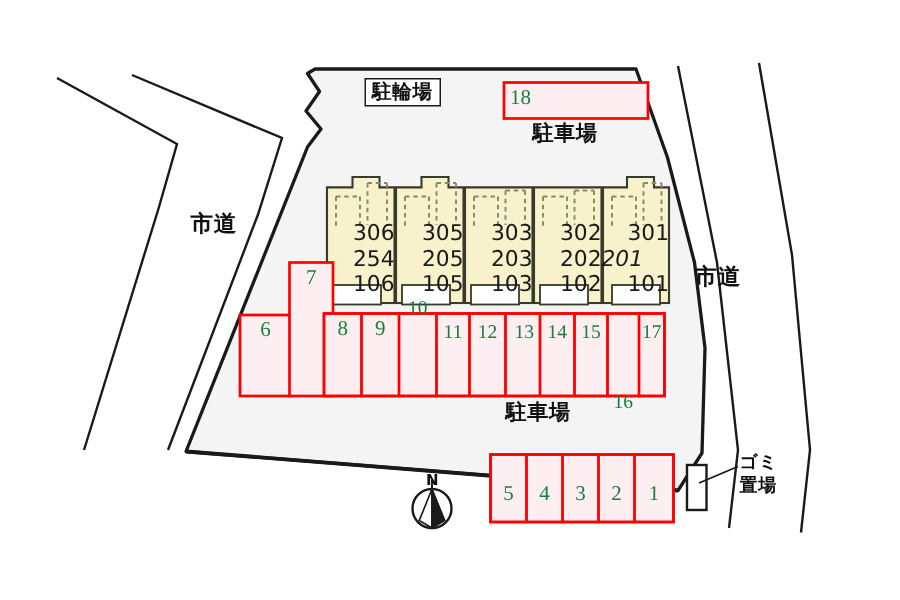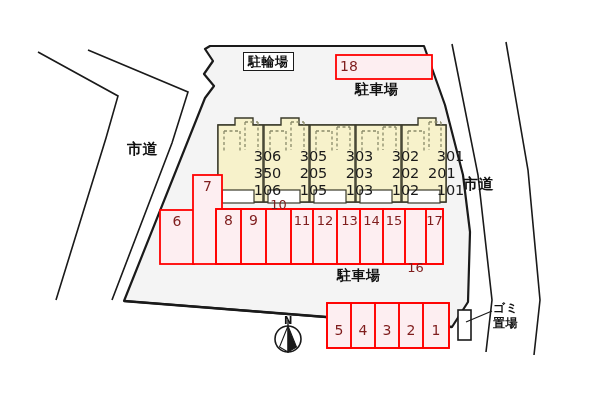--- a/index.html
+++ b/index.html
@@ -9,23 +9,23 @@
   svg{position:absolute;left:0;top:0;}
   .lbl{position:absolute;font-weight:bold;color:#111;white-space:nowrap;
        line-height:1;letter-spacing:0.5px;}
   .jp{font-family:"DejaVu Sans","Liberation Sans",sans-serif;}
   .road-lbl{font-size:15px;}
   .area-lbl{font-size:14px;}
   .bike-lbl{font-size:13px;border:1.5px solid #1a1a1a;background:#fff;
             padding:2px 4px;}
   .gomi-lbl{font-size:12px;line-height:1.0;}
   .unit-num{position:absolute;font-size:14.5px;font-weight:500;color:#1a1a1a;
-            text-align:center;line-height:1;font-family:"DejaVu Sans","Liberation Sans",sans-serif;padding-left:27px;}
-  .pnum{position:absolute;font-size:14px;font-weight:500;color:#7f1d1d;
-        text-align:center;line-height:1;}
+            text-align:right;line-height:1;font-family:"DejaVu Sans","Liberation Sans",sans-serif;}
+  .pnum{position:absolute;font-size:14px;font-weight:500;color:#15803d;
+        text-align:center;line-height:1;font-family:Liberation Serif, serif;}
   .pnum.sm{font-size:13px;}
   .compass-n{position:absolute;font-size:10px;font-weight:bold;color:#111;}
 </style>
 </head>
 <body>
 
 <div id="stage">
 
   <svg width="600" height="400">
 
@@ -133,37 +133,37 @@
 
   <div class="lbl jp area-lbl" style="left:355px;top:82px;">駐車場</div>
   <div class="lbl jp area-lbl" style="left:337px;top:268px;">駐車場</div>
 
   <div class="lbl jp gomi-lbl" style="left:493px;top:302px;">ゴミ</div>
   <div class="lbl jp gomi-lbl" style="left:493px;top:317px;">置場</div>
 
   <div class="compass-n" style="left:284px;top:315px;">N</div>
 
   <div class="unit-num" style="left:218px;top:149px;width:45px;">306</div>
-  <div class="unit-num" style="left:218px;top:166px;width:45px;">350</div>
+  <div class="unit-num" style="left:218px;top:166px;width:45px;">254</div>
   <div class="unit-num" style="left:218px;top:183px;width:45px;">106</div>
 
   <div class="unit-num" style="left:264px;top:149px;width:45px;">305</div>
   <div class="unit-num" style="left:264px;top:166px;width:45px;">205</div>
   <div class="unit-num" style="left:264px;top:183px;width:45px;">105</div>
 
   <div class="unit-num" style="left:310px;top:149px;width:45px;">303</div>
   <div class="unit-num" style="left:310px;top:166px;width:45px;">203</div>
   <div class="unit-num" style="left:310px;top:183px;width:45px;">103</div>
 
   <div class="unit-num" style="left:356px;top:149px;width:45px;">302</div>
   <div class="unit-num" style="left:356px;top:166px;width:45px;">202</div>
   <div class="unit-num" style="left:356px;top:183px;width:45px;">102</div>
 
   <div class="unit-num" style="left:401px;top:149px;width:45px;">301</div>
-  <div class="unit-num" style="left:401px;top:166px;width:22px;">201</div>
+  <div class="unit-num" style="left:401px;top:166px;width:22px;font-style:italic;">201</div>
   <div class="unit-num" style="left:401px;top:183px;width:45px;">101</div>
 
   <div class="pnum" style="left:340px;top:59px;width:20px;text-align:left;">18</div>
 
   <div class="pnum" style="left:160px;top:214px;width:34px;">6</div>
   <div class="pnum" style="left:193px;top:179px;width:29px;">7</div>
 
   <div class="pnum" style="left:216px;top:213px;width:25px;">8</div>
   <div class="pnum" style="left:241px;top:213px;width:25px;">9</div>
   <div class="pnum sm" style="left:266px;top:198px;width:25px;">10</div>

